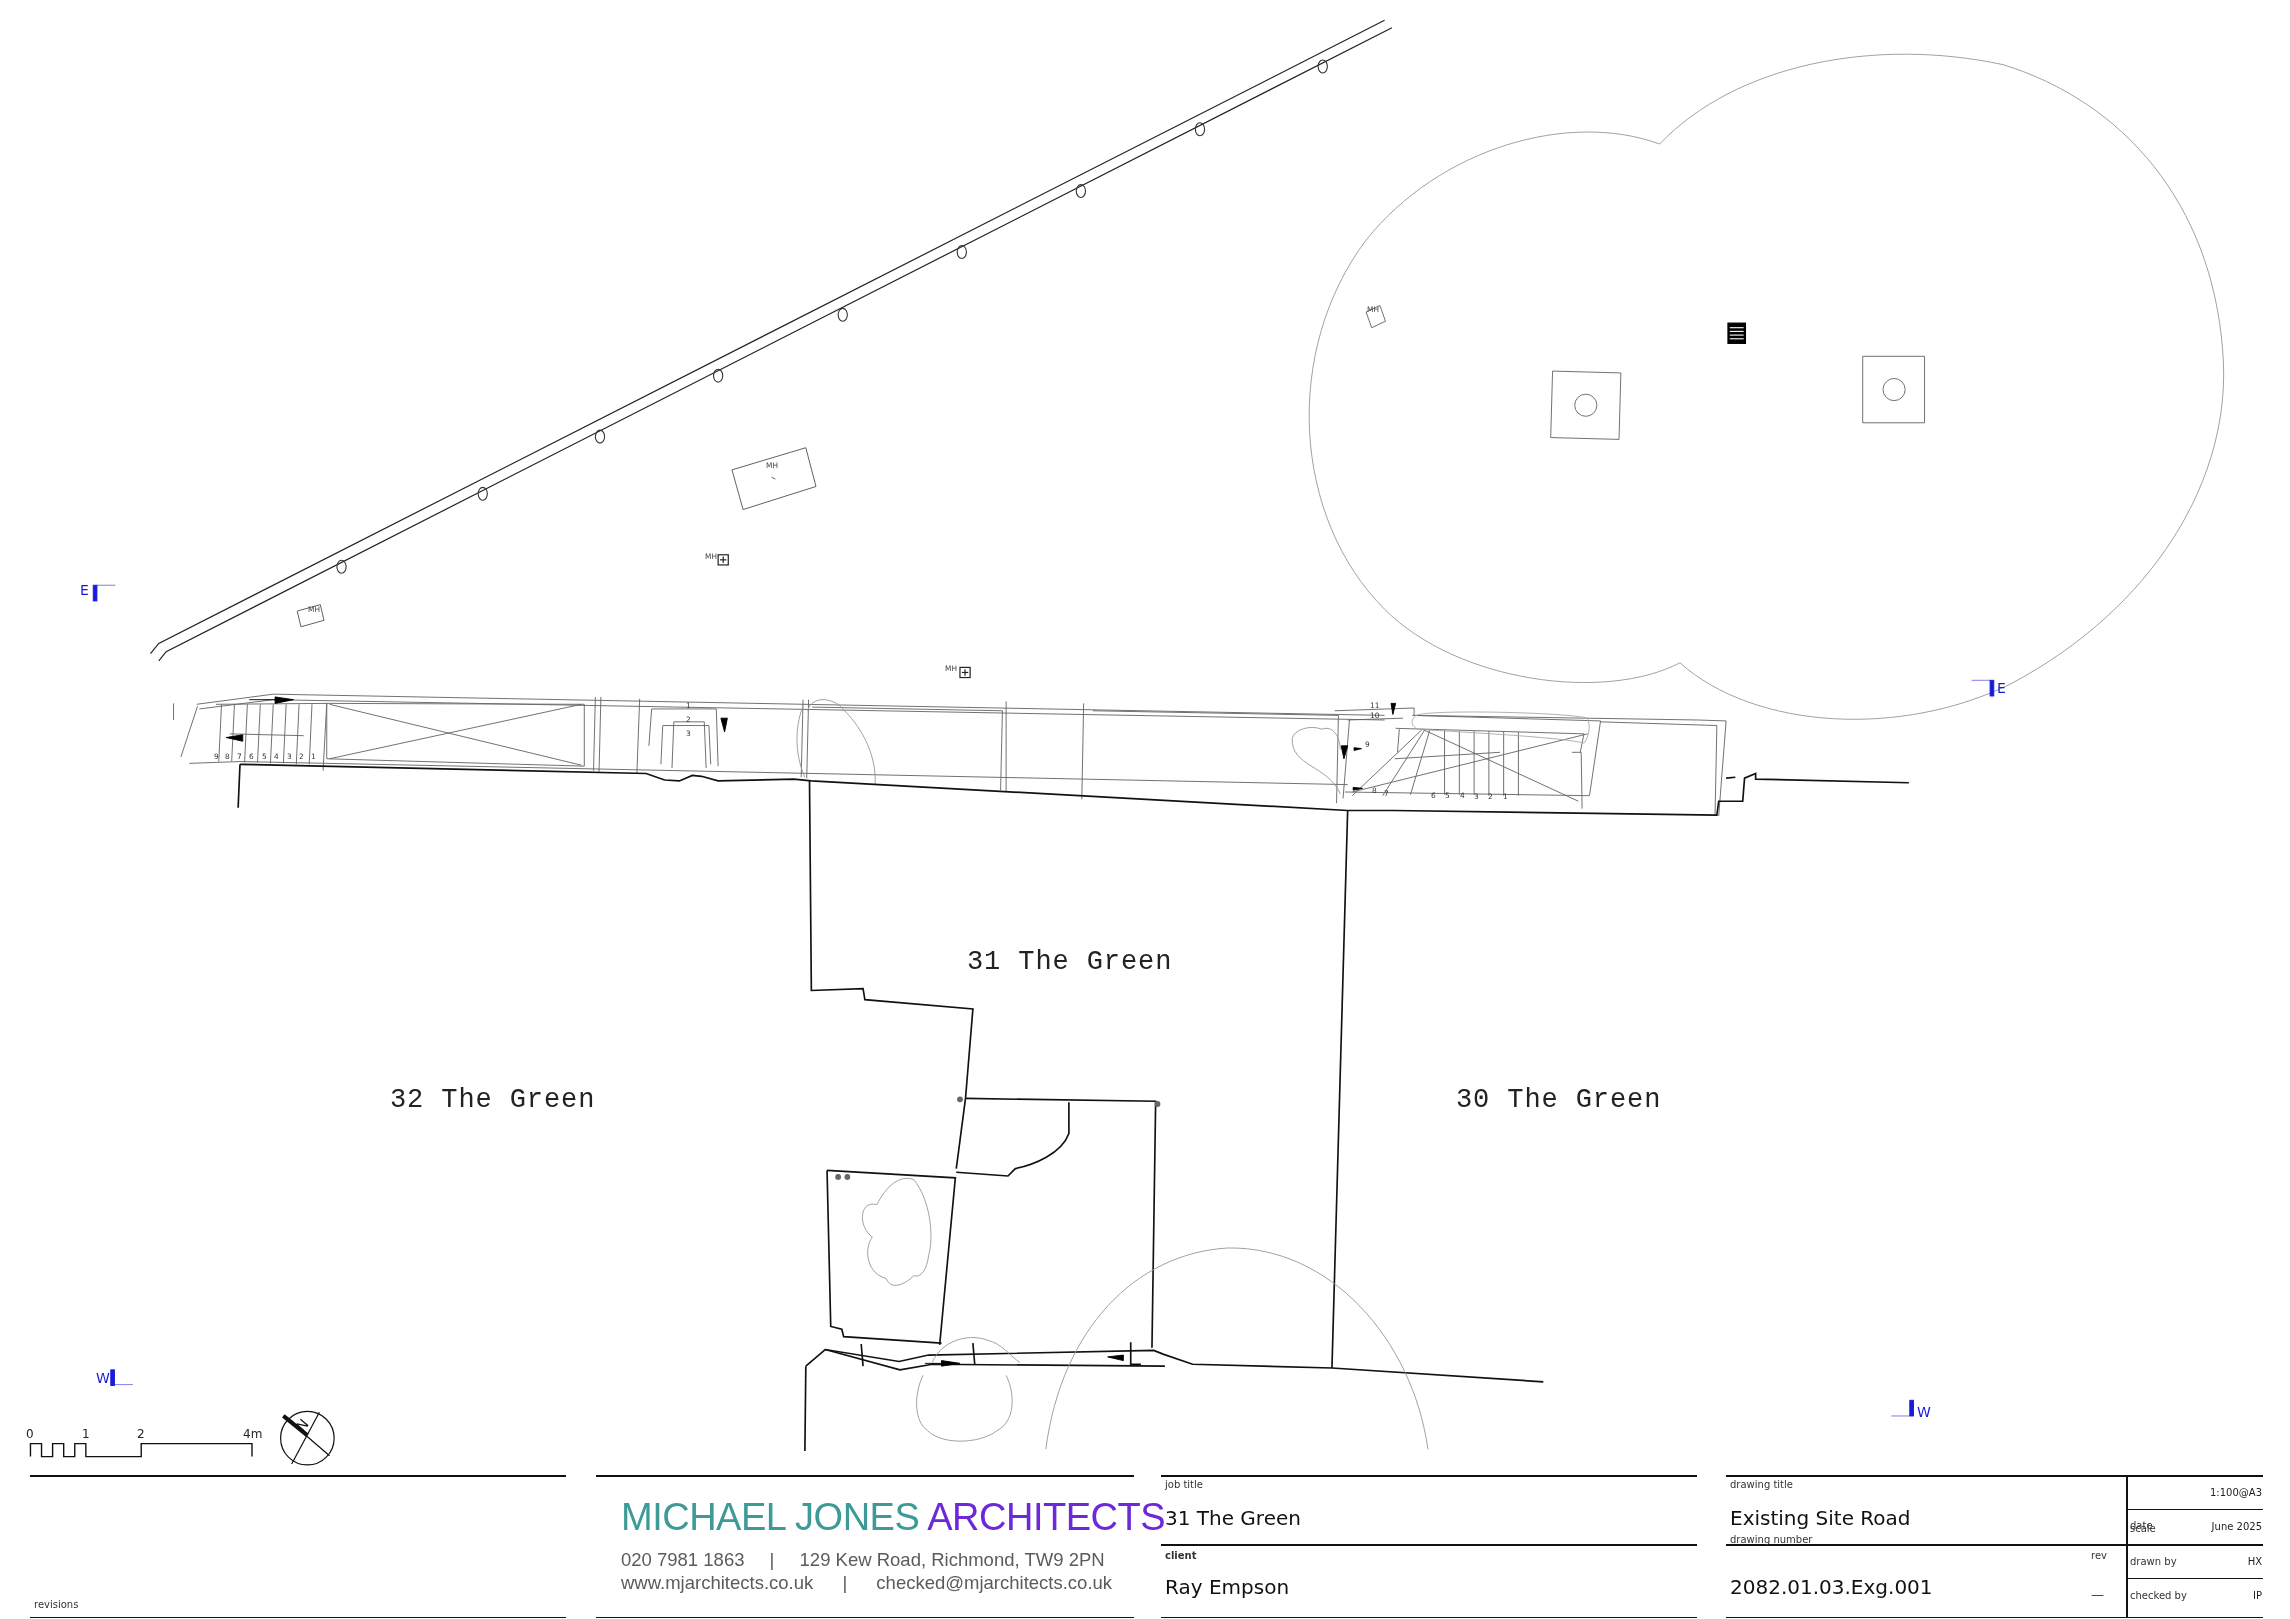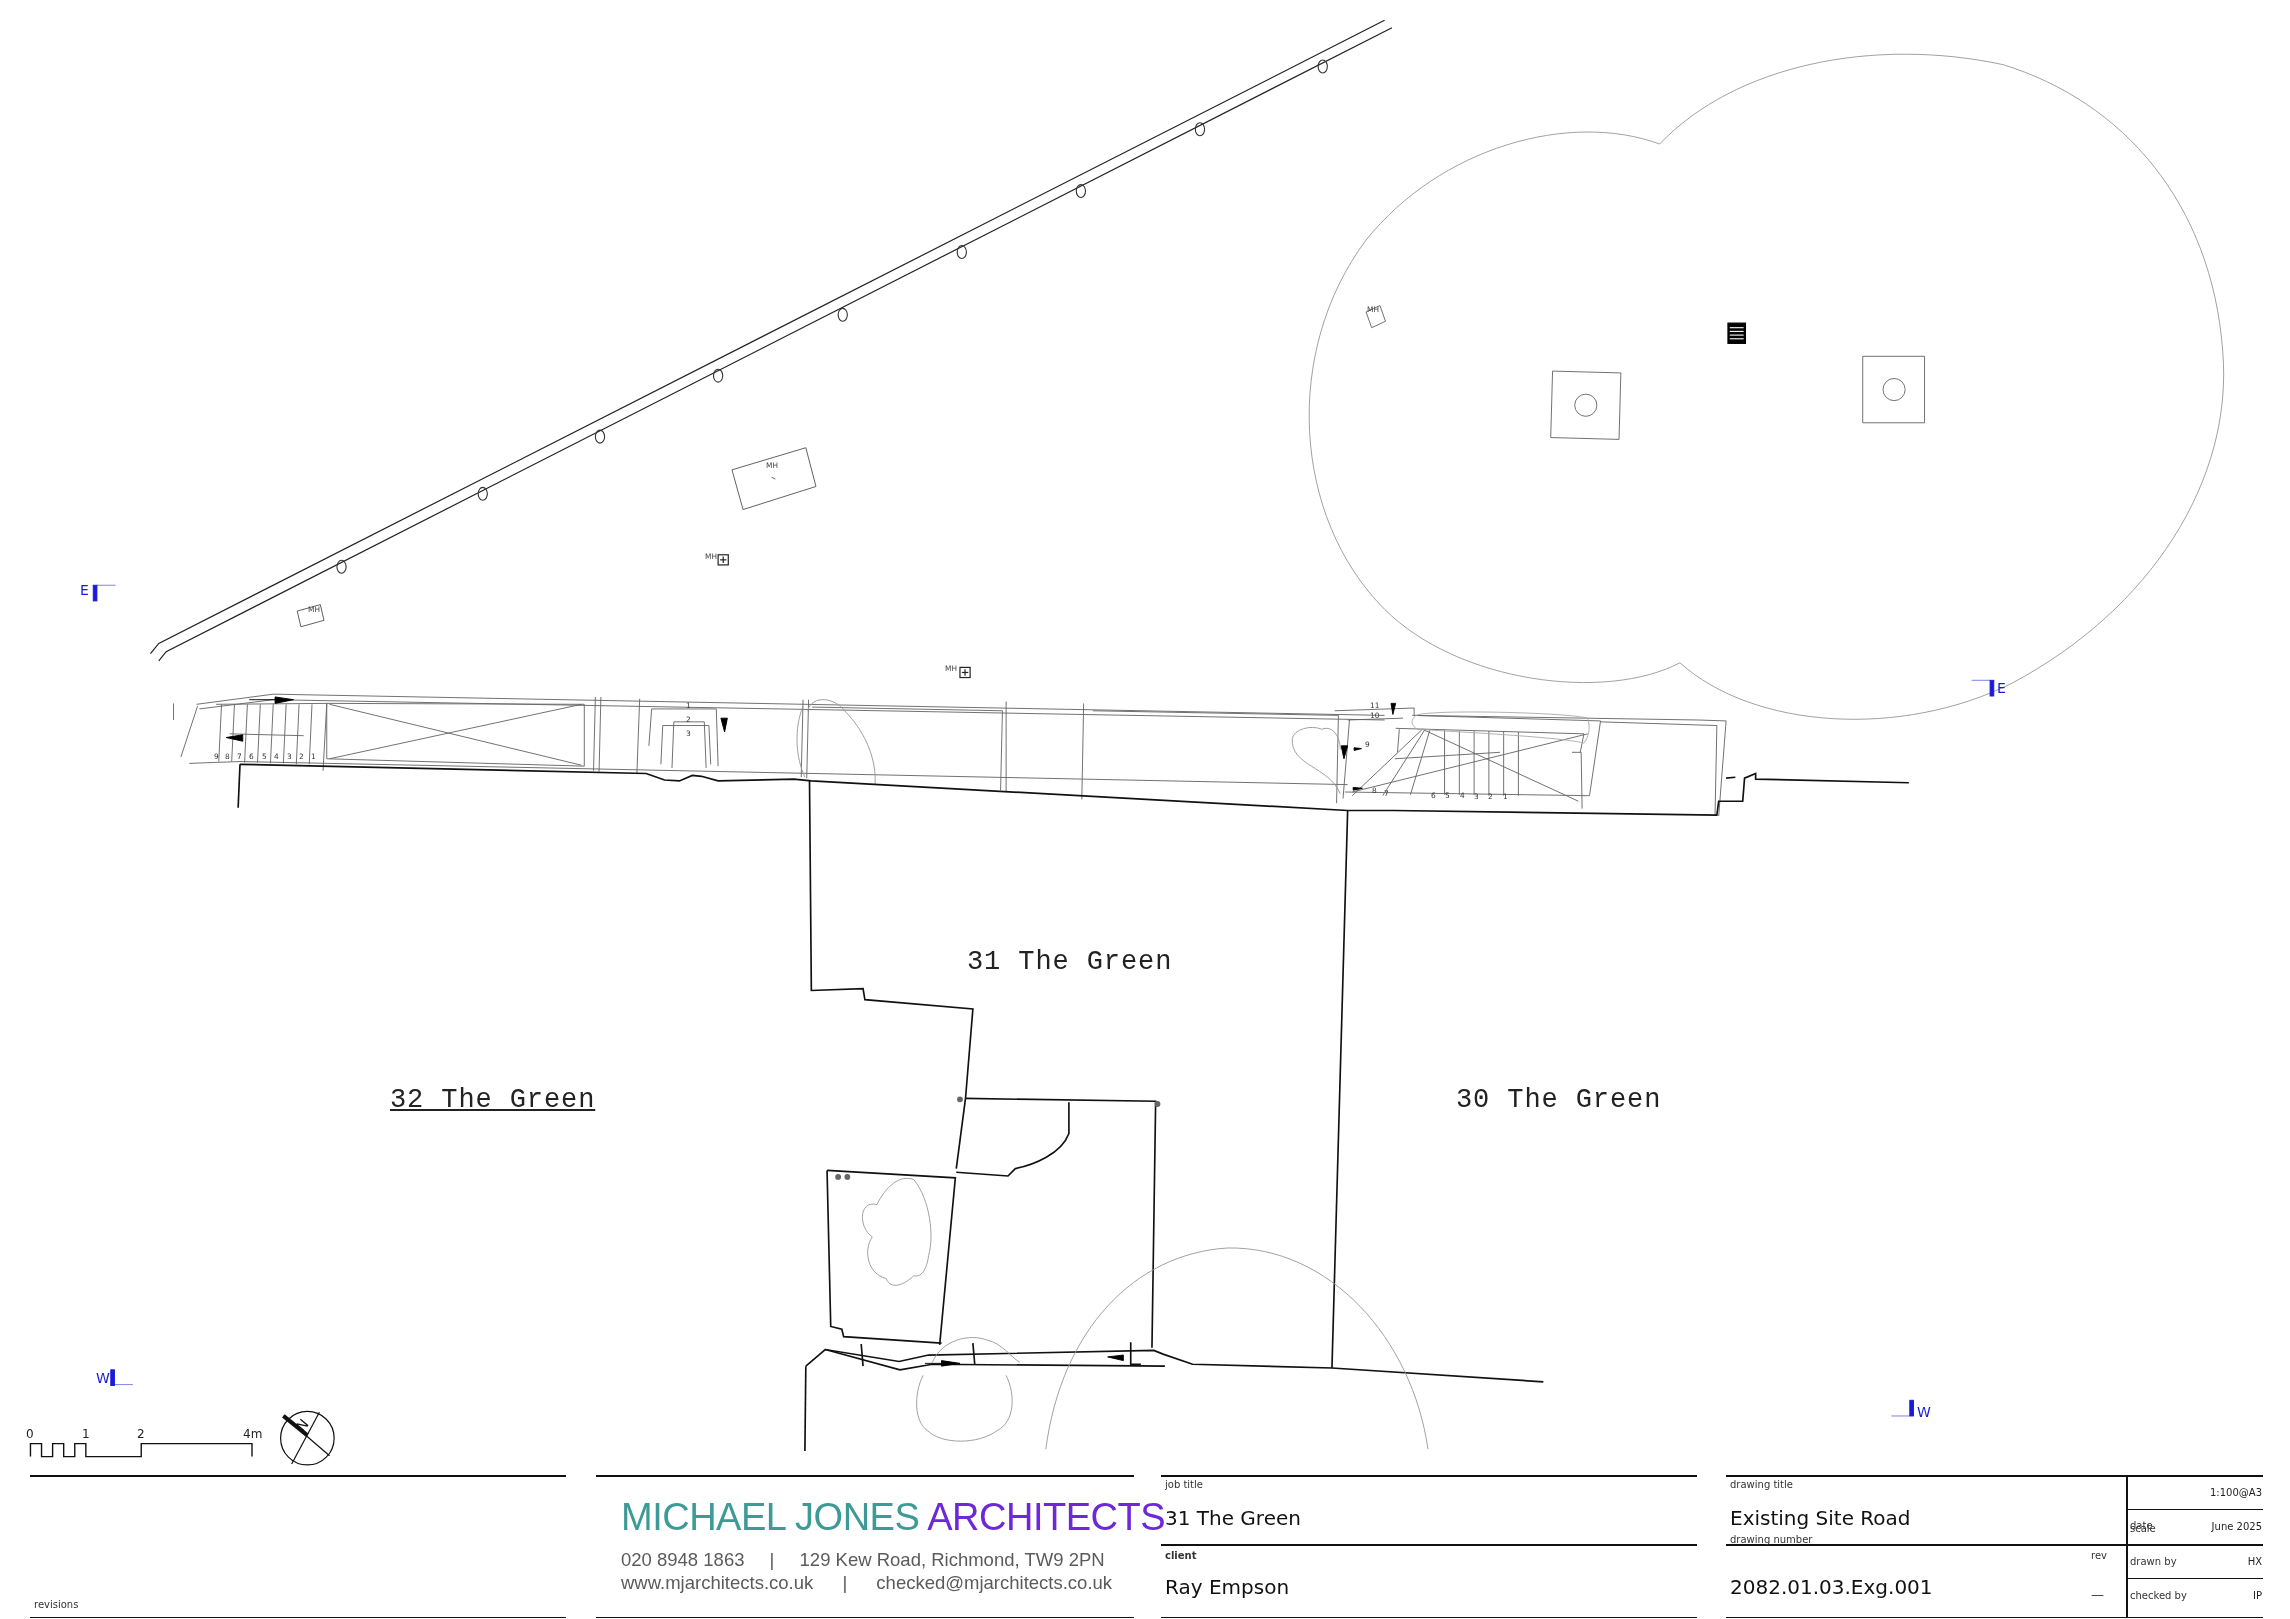--- a/index.html
+++ b/index.html
@@ -213,21 +213,21 @@
       <line x1="105" y1="634" x2="125" y2="634" stroke-width="0.6"></line>
     <rect x="2156" y="737" width="4" height="17"></rect>
       <line x1="2136" y1="737" x2="2156" y2="737" stroke-width="0.6"></line>
     <rect x="120" y="1484" width="4" height="17"></rect>
       <line x1="124" y1="1500" x2="144" y2="1500" stroke-width="0.6"></line>
     <rect x="2069" y="1517" width="4" height="17"></rect>
       <line x1="2049" y1="1534" x2="2069" y2="1534" stroke-width="0.6"></line>
   </g>
 </svg>
 
-<div class="lbl-prop" style="left:390px;top:1085px;text-decoration:underline;">32 The Green</div>
+<div class="lbl-prop" style="left:390px;top:1085px;">32 The Green</div>
 <div class="lbl-prop" style="left:967px;top:947px;">31 The Green</div>
 <div class="lbl-prop" style="left:1456px;top:1085px;text-align:right;">30 The Green</div>
 
 <div style="position:absolute;left:766px;top:461px;font-size:7.4px;color:#444;">MH</div>
 <div style="position:absolute;left:705px;top:552px;font-size:7.4px;color:#444;">MH</div>
 <div style="position:absolute;left:945px;top:664px;font-size:7.4px;color:#444;">MH</div>
 <div style="position:absolute;left:308px;top:605px;font-size:7.4px;color:#444;">MH</div>
 <div style="position:absolute;left:1367px;top:305px;font-size:7.4px;color:#444;">MH</div>
 
 <div style="position:absolute;left:214px;top:752px;font-size:7.4px;color:#333;">
@@ -277,21 +277,21 @@
 <div>
 
   <div class="tb-line" style="left:30px;top:1475px;width:536px;"></div>
   <div class="tb-line" style="left:30px;top:1617px;width:536px;height:1.4px;"></div>
   <div class="tb-small" style="left:34px;top:1599px;">revisions</div>
 
   <div class="tb-line" style="left:596px;top:1475px;width:538px;"></div>
   <div class="tb-line" style="left:596px;top:1617px;width:538px;height:1.4px;"></div>
   <div class="logo-main"><span class="logo-teal">MICHAEL JONES</span><span class="logo-grey"> ARCHITECTS</span></div>
   <div class="logo-line" style="top:1549px;">
-    <span>020 8948 1863</span>
+    <span>020 7981 1863</span>
     <span style="margin:0 20px;">|</span>
     <span>129 Kew Road, Richmond, TW9 2PN</span>
   </div>
   <div class="logo-line" style="top:1572px;">
     <span>www.mjarchitects.co.uk</span>
     <span style="margin:0 24px;">|</span>
     <span>checked@mjarchitects.co.uk</span>
   </div>
 
   <div class="tb-line" style="left:1161px;top:1475px;width:536px;"></div>

